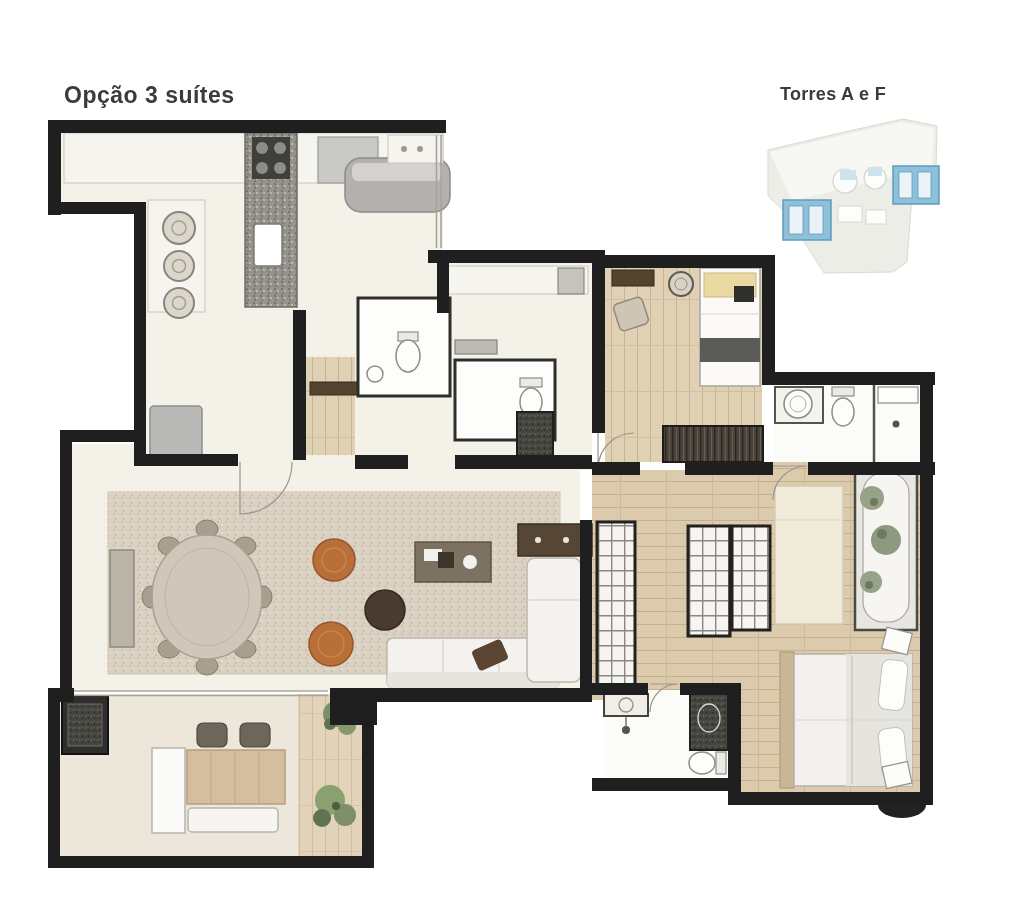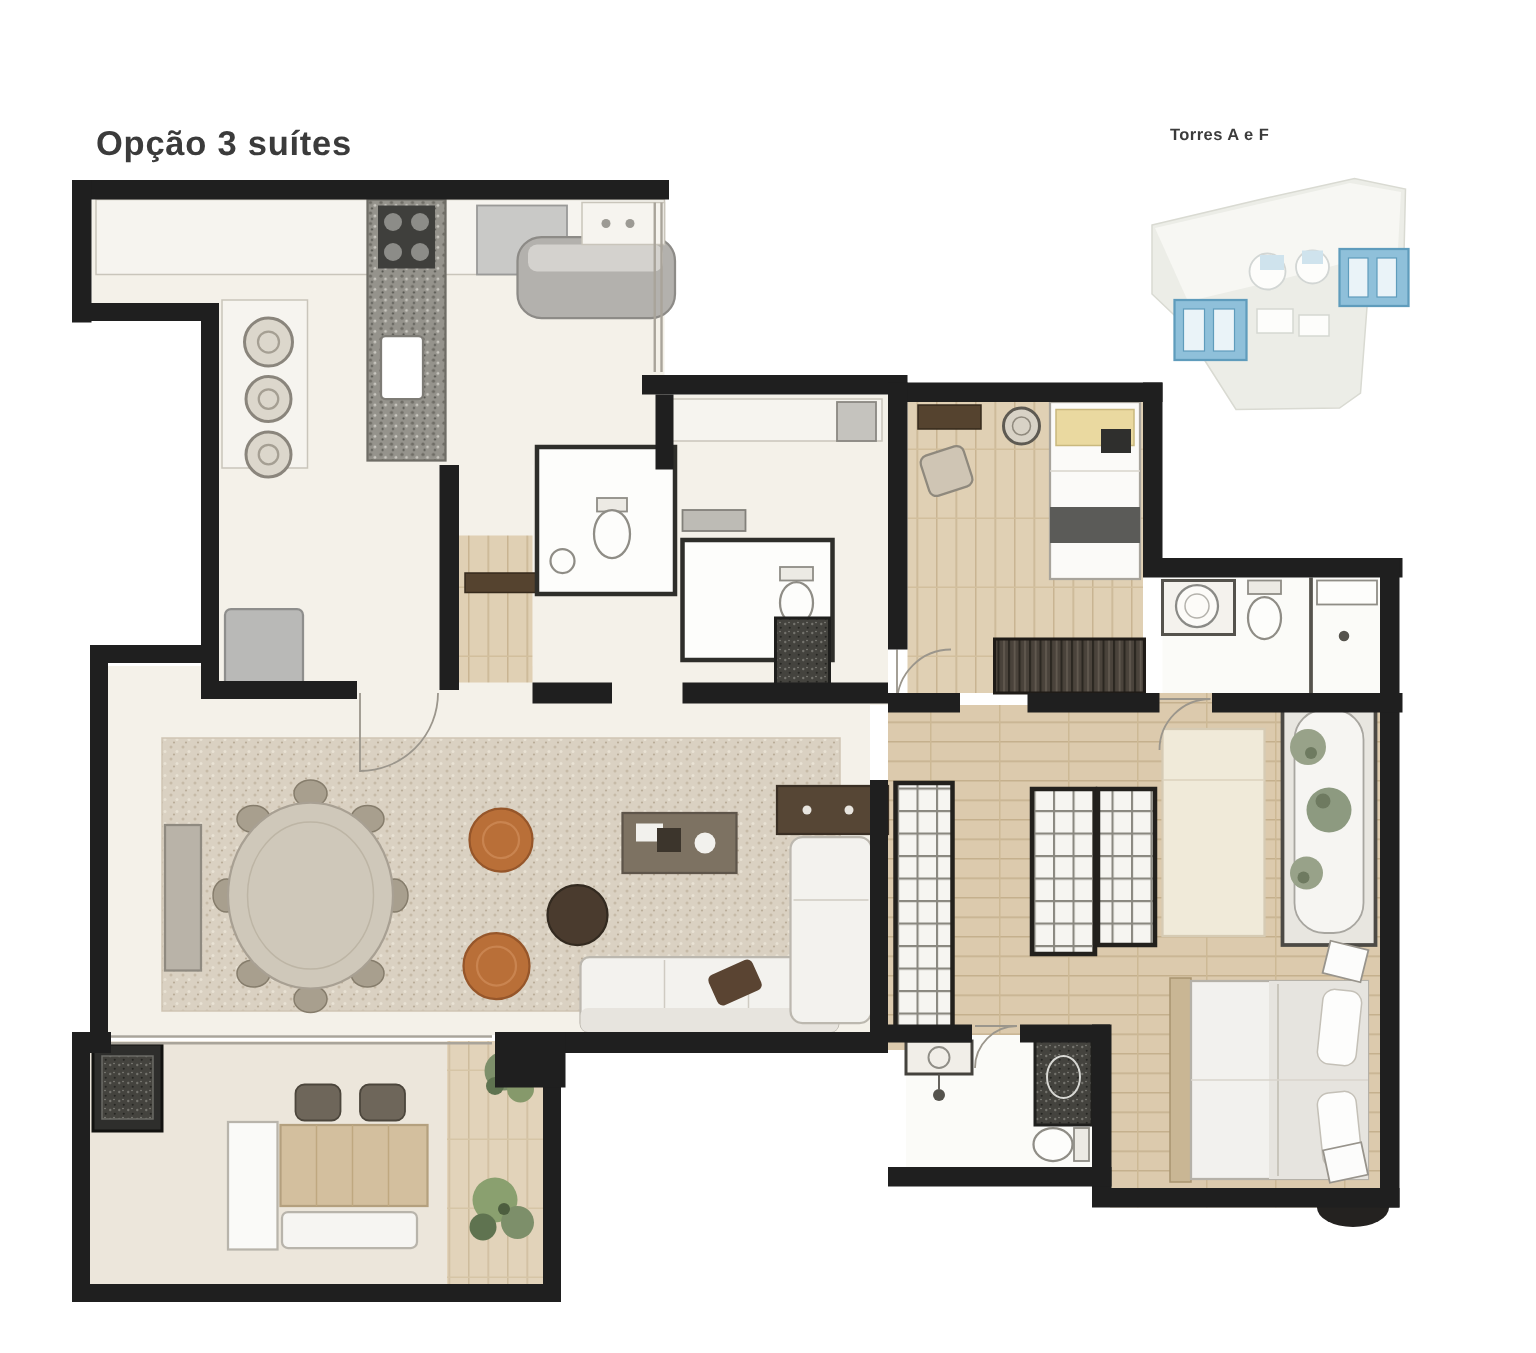--- a/index.html
+++ b/index.html
@@ -2,21 +2,21 @@
 <html style="--wall: #1f1f1f; --floor-cream: #f4f1e9; --floor-wood: #dccaad; --rug: #dad1c2; --granite: #95938c; --orange: #b96f38; --dark-wood: #55432f; --tower-blue: #8fc0da; --map-ground: #ecede7; --plant-green: #86996b; --text: #3b3b3b;"><head>
 <meta charset="utf-8">
 <style>
   html,body{margin:0;padding:0;background:#ffffff;}
   #canvas{
     position:relative;width:1024px;height:902px;background:#fff;overflow:hidden;
     font-family:"Liberation Sans", sans-serif;
   }
   .label{position:absolute;color:var(--text,#3b3b3b);font-weight:700;text-align:right;}
   #plan-title{left:64px;top:82px;font-size:23px;letter-spacing:.5px;}
-  #towers-label{left:780px;top:84px;font-size:11px;letter-spacing:.3px;}
+  #towers-label{left:780px;top:84px;font-size:18px;letter-spacing:.3px;}
   svg{position:absolute;left:0;top:0;}
   .wall{fill:var(--wall,#1f1f1f);}
   .floor-cream{fill:var(--floor-cream,#f4f1e9);}
   .floor-terrace{fill:#ece6db;}
   .bathfloor{fill:#fbfbf8;}
   .bathbox{fill:#fdfdfb;stroke:#2e2e2a;stroke-width:3;}
   .fixture{fill:#fdfdfb;stroke:#8f8d86;stroke-width:1.5;}
   .counter{fill:#f6f4ef;stroke:#c9c5bb;stroke-width:1;}
   .darkwood{fill:var(--dark-wood,#55432f);stroke:#362a1c;stroke-width:1;}
   .arc{fill:none;stroke:#9b968c;stroke-width:1.2;}

